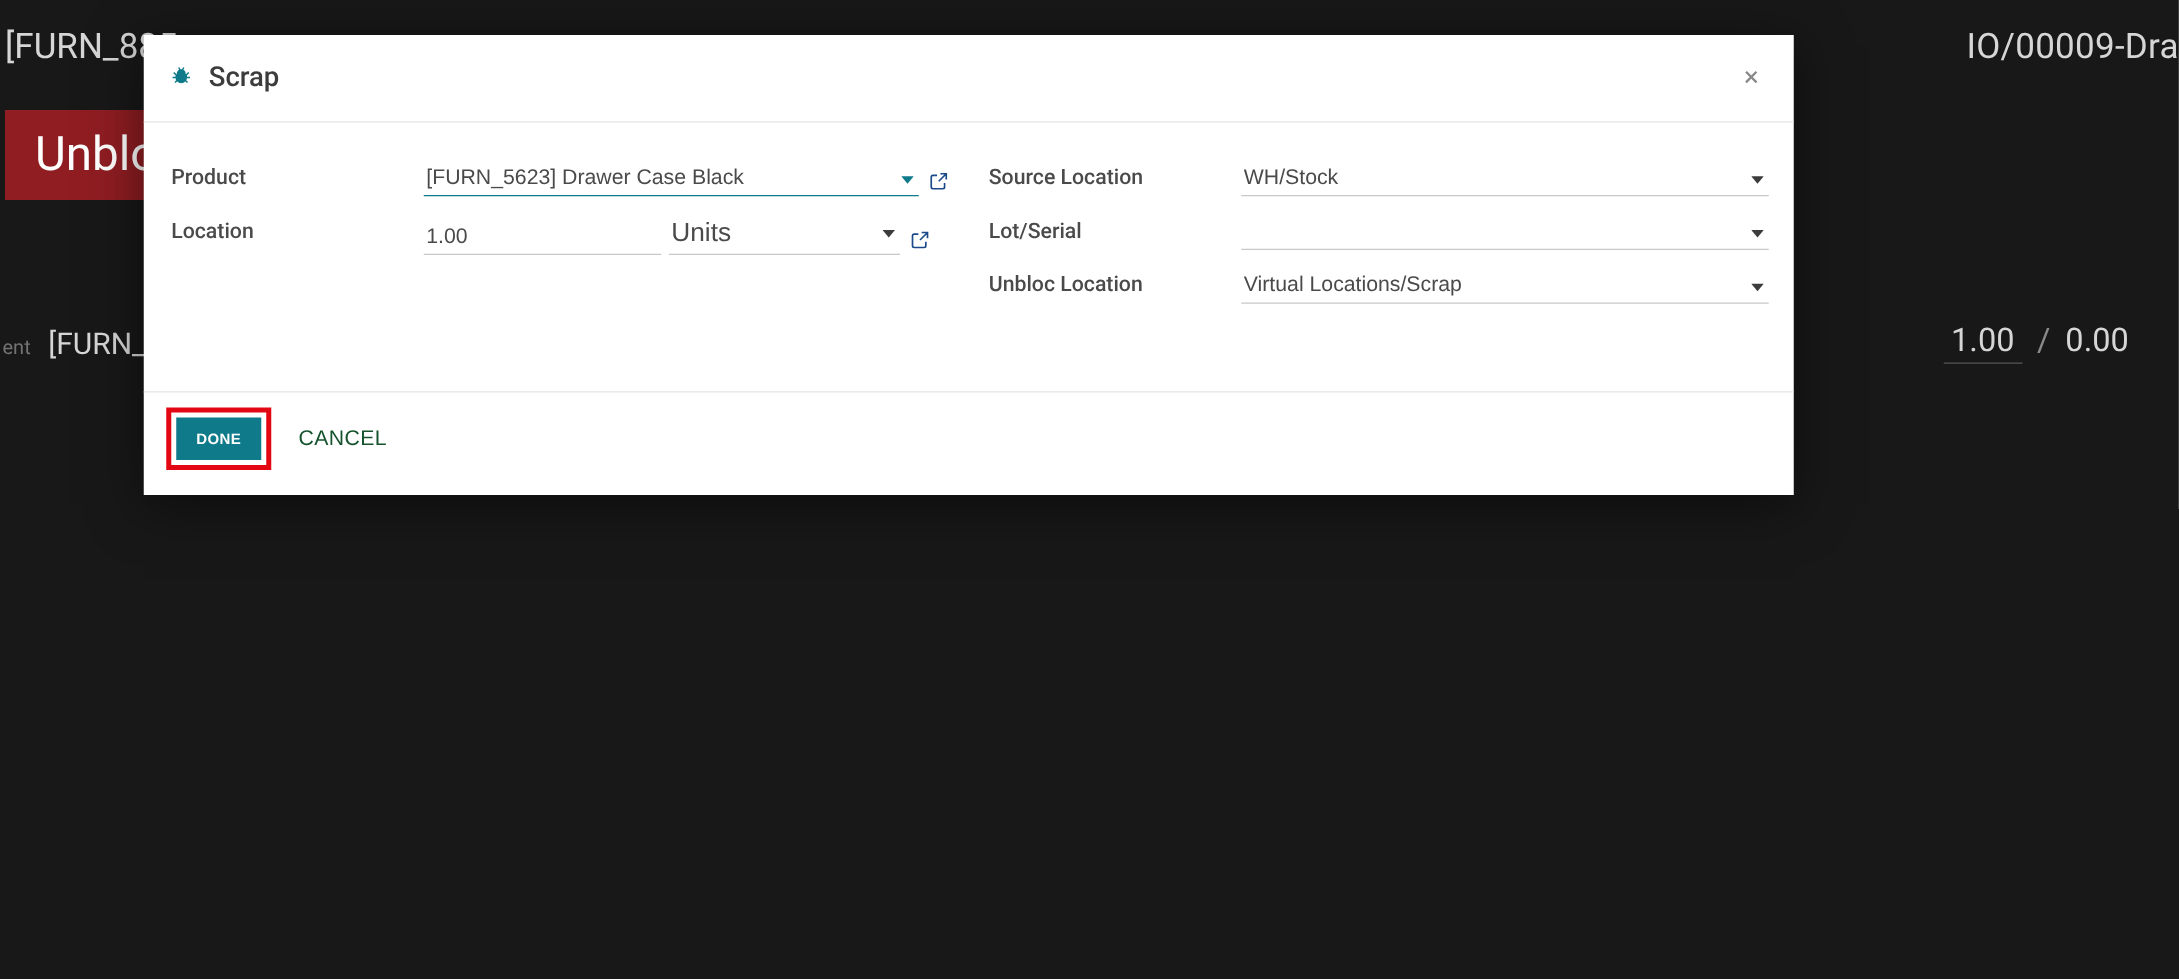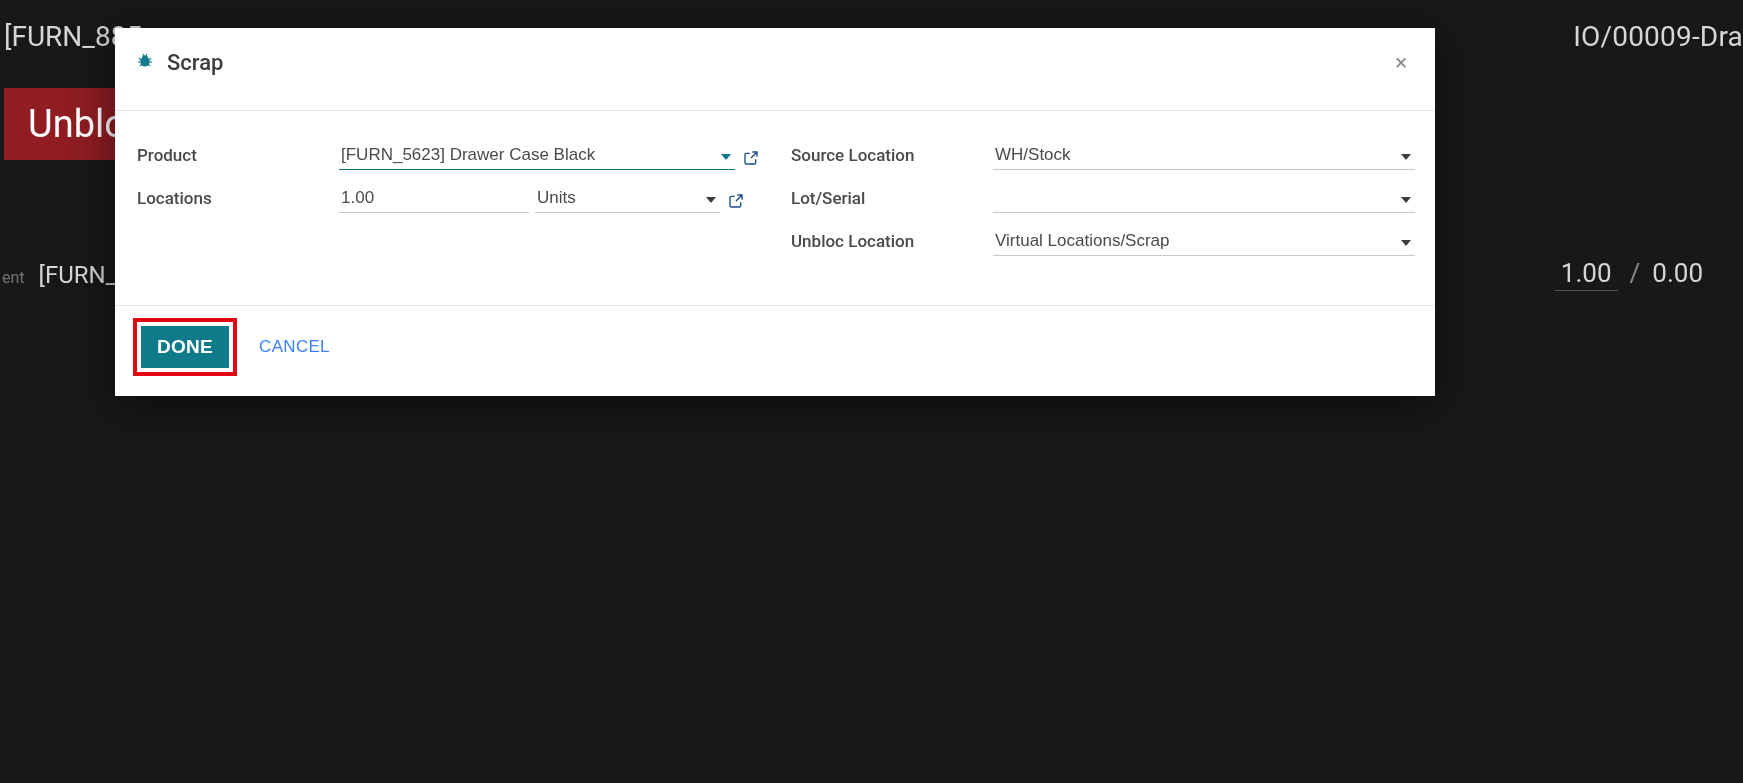--- a/index.html
+++ b/index.html
@@ -31,21 +31,21 @@
 
   .modal {
     position: absolute;
     top: 28px; left: 115px; width: 1320px; height: 368px;
     background: #fff;
     box-shadow: 0 8px 40px rgba(0,0,0,0.5);
     display:flex; flex-direction:column;
   }
   .modal-header {
     display:flex; justify-content:space-between;
-    padding: 18px 20px 31px 22px;
+    padding: 18px 20px 18px 22px;
     border-bottom: 1px solid #e5e5e5;
   }
   .modal-title-wrap { display:flex; align-items:center; gap:14px; }
   .modal-title { font-size: 22px; color:#3c3c3c; font-weight:500;}
   .bug-icon { width:16px; height:16px; fill:#0e7a8a; }
   .close-x { color:#888; font-size:22px; cursor:pointer; padding:4px 8px;}
 
   .modal-body {
     flex:1; padding: 30px 20px 10px 22px;
     display:flex; gap: 30px;
@@ -74,42 +74,42 @@
   }
   .external-link svg { width:16px; height:16px; stroke:#1a4a8a; fill:none; stroke-width:2;}
 
   .qty-input {
     width:190px; border:none; border-bottom:1px solid #c8c8c8;
     font-size:17px; padding:4px 2px; outline:none; color:#4a4a4a;
   }
   .uom-wrap { position:relative; width:185px; }
   .uom-input {
     width:100%; border:none; border-bottom:1px solid #c8c8c8;
-    font-size:17px; padding:4px 22px 4px 2px; outline:none; color:#4a4a4a;
+    font-size:21px; padding:4px 22px 4px 2px; outline:none; color:#4a4a4a;
   }
 
   .m2o-wrap { position:relative; flex:1; }
 
   .modal-footer {
     border-top:1px solid #e5e5e5;
     padding: 12px 18px 20px 18px;
     display:flex; align-items:center; gap:14px;
   }
   .highlight-box {
     border: 4px solid #e30613;
     padding: 4px;
     display:inline-block;
   }
   .btn-done {
     background:#0e7a8a; color:#fff; border:none;
-    font-size:19px; font-weight:600; letter-spacing:0.3px;
+    font-size:12px; font-weight:600; letter-spacing:0.3px;
     padding: 10px 16px; cursor:pointer;
   }
   .btn-cancel {
-    background:transparent; border:none; color:#3b82f6;
+    background:transparent; border:none; color:#14532d;
     font-size:17px; font-weight:500; letter-spacing:0.3px;
     padding:10px 8px; cursor:pointer;
   }
 </style>
 </head>
 <body>
 
 <div class="backdrop">
   <div class="bg-header">
     <span class="bg-header-left">[FURN_885</span>
@@ -159,21 +159,21 @@
           </div>
           <span class="external-link">
             <svg viewBox="0 0 24 24">
                 <path d="M14 3h7v7M21 3l-9 9M19 14v5a2 2 0 0 1-2 2H5a2 2 0 0 1-2-2V7a2 2 0 0 1 2-2h5"></path>
               </svg>
           </span>
         </div>
       </div>
 
       <div class="form-row">
-        <div class="form-label">Locations</div>
+        <div class="form-label">Location</div>
         <div class="form-field field-group">
           <input class="qty-input" type="text" value="1.00" style="">
           <div class="uom-wrap">
             <input class="uom-input" type="text" value="Units" style="">
             <span class="m2o-caret">
               <svg class="caret-svg" viewBox="0 0 10 10">
                   <path class="caret-dark" d="M0 2 L5 8 L10 2 Z"></path>
                 </svg>
             </span>
           </div>

